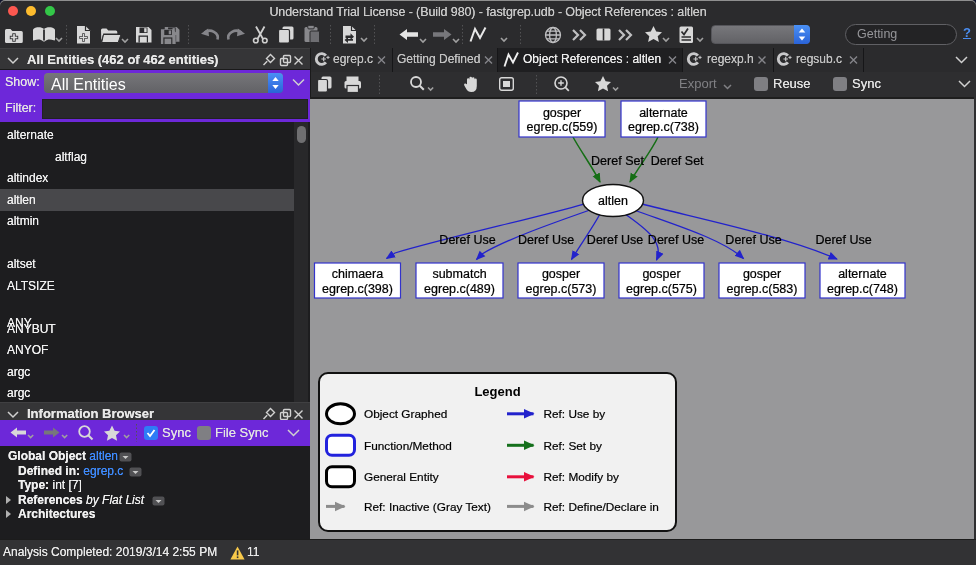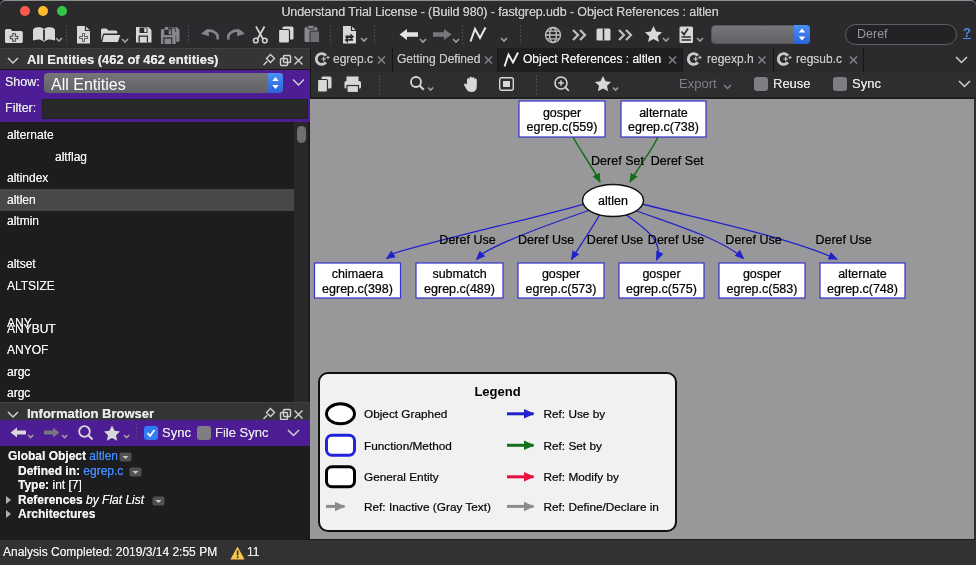--- a/index.html
+++ b/index.html
@@ -1,30 +1,30 @@
 <!DOCTYPE html>
 <html><head>
 <meta charset="utf-8">
 <style>
 * { margin:0; padding:0; box-sizing:border-box; }
 html,body { width:976px; height:565px; overflow:hidden; background:#10142b; font-family:"Liberation Sans", sans-serif; }
 .li, .tab, .cblabel, .phead .tt, #title, #statusbar span, .row2 > span, #ibc b, #ibc div, #ibc span { text-shadow: 0 0 0.6px currentColor; }
 #win { position:absolute; left:0; top:0; width:976px; height:565px; background:#2b2b2d; border-radius:5px 5px 0 0; box-shadow: inset 0 1px 0 #8f8f8f; overflow:hidden; }
 .abs { position:absolute; }
 
-#titlebar { position:absolute; left:12px; top:1px; width:816px; height:21px; }
+#titlebar { position:absolute; left:0; top:1px; width:816px; height:21px; }
 .tl { position:absolute; top:4.5px; width:10px; height:10px; border-radius:50%; }
 #title { position:absolute; top:3.5px; left:0; width:976px; text-align:center; font-size:12.5px; color:#c9c9c9; letter-spacing:-0.1px; }
 
 #toolbar { position:absolute; left:0; top:22px; width:976px; height:26px; }
 
 #leftpanel { position:absolute; left:0; top:48px; width:310px; height:491px; background:#1d1d1f; }
 .phead { position:absolute; left:0; width:310px; height:22px; background:#353537; border-top:1px solid #404042; border-bottom:1px solid #1a1a1a; color:#e8e8e8; font-size:13px; font-weight:700; }
 .phead .tt { position:absolute; left:27px; top:3px; }
-.row2 { position:absolute; left:0; width:310px; background:#4c1d95; }
+.row2 { position:absolute; left:0; width:310px; background:#6d28d9; }
 #list { position:absolute; left:0; top:76px; width:310px; height:278px; background:#1d1d1f; overflow:hidden; }
 .li { position:absolute; left:0; width:294px; height:22px; color:#f0f0f0; font-size:12px; line-height:22px; padding-left:7px; }
 .li.sel { background:#48484b; }
 #sbtrack { position:absolute; left:294px; top:74px; width:14px; height:280px; background:#28282a; }
 #sbthumb { position:absolute; left:296.5px; top:78px; width:9px; height:17px; background:#6f6f71; border-radius:4.5px; }
 
 #statusbar { position:absolute; left:0; top:539px; width:976px; height:26px; background:#323234; border-top:1px solid #1c1c1c; color:#e9e9e9; font-size:12px; }
 
 #tabbar { position:absolute; left:310px; top:48px; width:666px; height:24px; background:#2b2b2d; border-left:1px solid #1a1a1a; }
 .tab { position:absolute; top:0; height:24px; font-size:12px; color:#c2c2c2; }
@@ -191,21 +191,21 @@
     </svg>
 
     <div class="abs" style="left:711px;top:3px;width:99px;height:19px;background:linear-gradient(#77777b,#626266);border-radius:4px;border:1px solid #55555a;"></div>
     <div class="abs" style="left:794px;top:3px;width:16px;height:19px;background:linear-gradient(#4a90f5,#2a63d8);border-radius:0 4px 4px 0;">
       <svg width="16" height="19">
           <path d="M8,3.5 L11.3,7.5 H4.7 z" fill="#fff"></path>
           <path d="M8,15.5 L11.3,11.5 H4.7 z" fill="#fff"></path>
         </svg>
     </div>
 
-    <div class="abs" style="left:845px;top:2px;width:112px;height:21px;background:#232325;border:1px solid #606064;border-radius:11px;color:#96969a;font-size:12.5px;line-height:19px;padding-left:11px;">Deref</div>
+    <div class="abs" style="left:845px;top:2px;width:112px;height:21px;background:#232325;border:1px solid #606064;border-radius:11px;color:#96969a;font-size:12.5px;line-height:19px;padding-left:11px;">Getting</div>
     <div class="abs" style="left:963px;top:3px;color:#4a8df0;font-size:13px;font-weight:700;text-decoration:underline;">?</div>
   </div>
 
   <div id="leftpanel">
 
     <div class="phead" style="top:0;">
       <svg class="abs" style="left:7px;top:8px;" width="12" height="8">
           <path d="M1,1 l5,5 5,-5" stroke="#d0d0d0" stroke-width="1.5" fill="none"></path>
         </svg>
         <span class="tt">All Entities (462 of 462 entities)</span>

